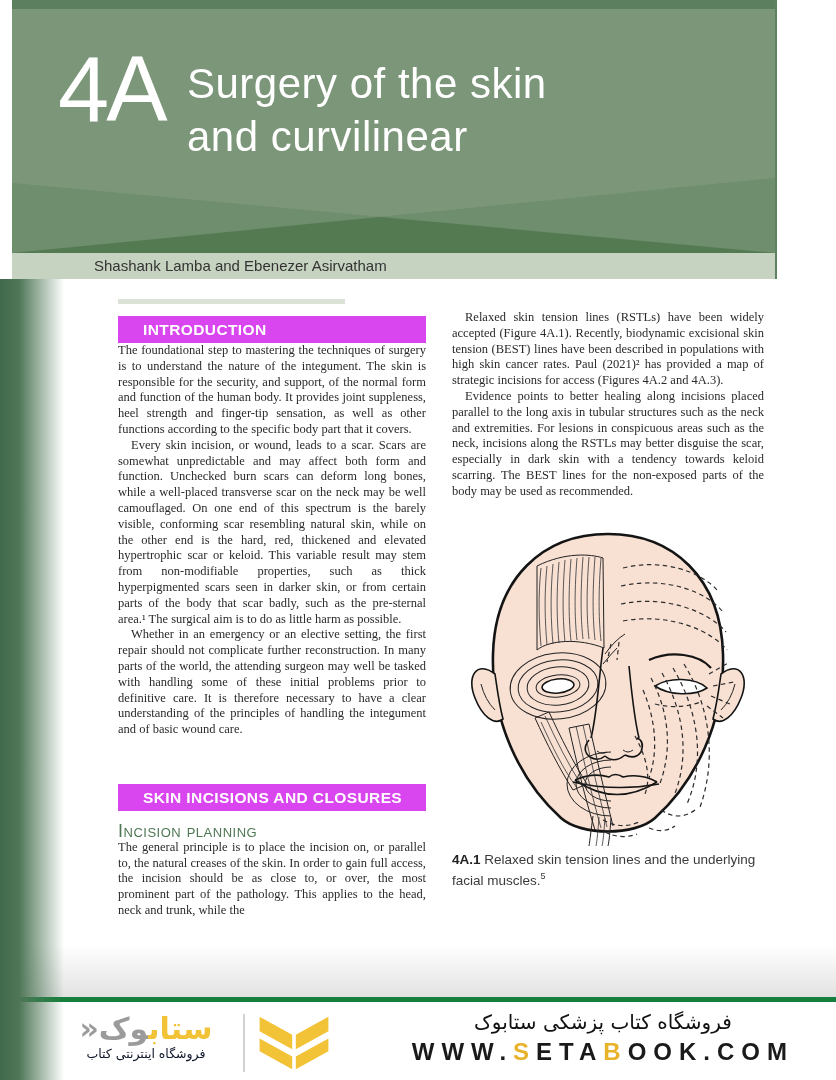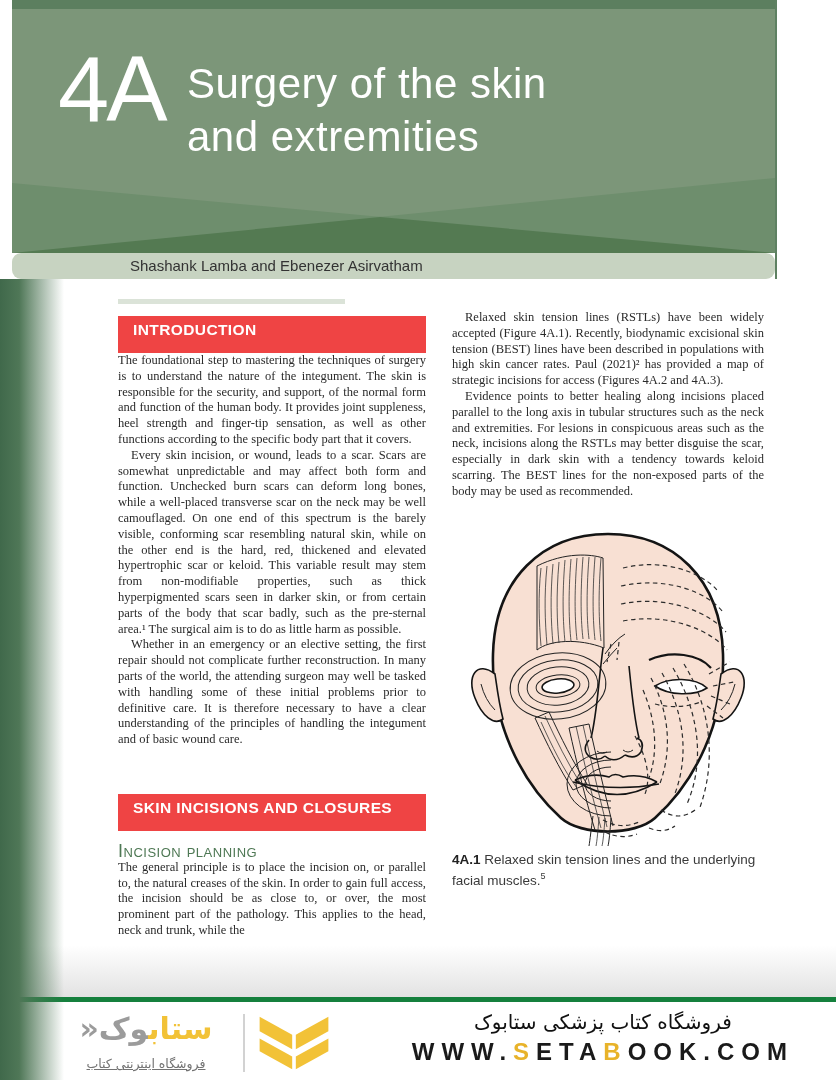--- a/index.html
+++ b/index.html
@@ -15,37 +15,37 @@
   .tri-b{background:#6E8E6D;clip-path:polygon(0px 174px,763px 244px,0px 244px);}
   .tri-c{background:#547A52;clip-path:polygon(368px 208px,763px 244px,0px 244px);}
   .chapter-number{position:absolute;left:46px;top:28px;color:#fff;
         font-family:"Liberation Sans","DejaVu Sans",sans-serif;
         font-size:92px;font-weight:400;letter-spacing:-3px;}
   .chapter-title{position:absolute;left:175px;top:48px;color:#fff;
         font-family:"Liberation Sans","DejaVu Sans",sans-serif;
         font-size:42px;font-weight:400;line-height:53px;letter-spacing:0.5px;}
   .author-band{height:26px;background:#C7D3C1;
         font-family:"Liberation Sans","DejaVu Sans",sans-serif;
-        font-size:15px;color:#333;line-height:26px;padding-left:118px;box-sizing:border-box;border-radius:9px;}
+        font-size:15px;color:#333;line-height:26px;padding-left:82px;box-sizing:border-box;}
 
   
   .left-bar{position:absolute;left:0;top:279px;width:64px;height:801px;z-index:5;
         background:linear-gradient(90deg,#40694B 0%,#4F7757 30%,rgba(255,255,255,0) 100%);}
 
   
   .col{position:absolute;z-index:1;color:#2A2A2A;font-size:12.5px;line-height:15.8px;}
   .col p{margin:0;text-align:justify;}
   .indent{text-indent:13px;}
   .col-left{left:118px;top:299px;width:308px;}
   .col-right{left:452px;top:310px;width:312px;}
   .faint-strip{width:227px;height:5px;background:#DBE3D8;}
-  .section-bar{margin-top:12px;height:37px;background:#ef4444;color:#fff;
+  .section-bar{margin-top:12px;height:27px;background:#d946ef;color:#fff;
         font-family:"Liberation Sans","DejaVu Sans",sans-serif;
         font-size:15.5px;font-weight:bold;letter-spacing:0.4px;line-height:27px;
-        padding-left:15px;box-sizing:border-box;}
+        padding-left:25px;box-sizing:border-box;}
   .bar-2{margin-top:46px;}
   .p-first{margin-top:12px;}
   .subheading{margin-top:13px;color:#4E7854;
         font-family:"Liberation Sans","DejaVu Sans",sans-serif;
         font-variant:small-caps;font-size:18px;font-weight:500;letter-spacing:0.5px;}
   .p-after-sub{margin-top:9px;}
 
   
   .fig{margin:26px 0 0 0;}
   .fig svg{display:block;margin-left:0px;}
@@ -57,21 +57,21 @@
   
   .bottom-shade{position:absolute;left:0;top:945px;width:836px;height:52px;z-index:3;
         background:linear-gradient(180deg,rgba(125,125,125,0) 0%,rgba(125,125,125,0.22) 100%);
         pointer-events:none;}
   .footer{position:absolute;left:0;top:997px;width:836px;height:83px;background:#fff;z-index:4;
         border-top:5px solid #15803d;font-family:"DejaVu Sans",sans-serif;}
   .wordmark-block{position:absolute;left:55px;top:10px;width:182px;text-align:center;}
   .wordmark{direction:rtl;font-size:30px;font-weight:bold;line-height:34px;}
   .wm-yellow{color:#F2C237;}
   .wm-gray{color:#9B9B9B;}
-  .wordmark-sub{font-size:12.5px;color:#737373;margin-top:10px;text-decoration:underline;}
+  .wordmark-sub{font-size:12.5px;color:#0f172a;margin-top:0;}
   .footer-divider{position:absolute;left:243px;top:12px;width:2px;height:58px;background:#D2D2D2;}
   .chevron-logo{position:absolute;left:256px;top:10px;}
   .footer-right{position:absolute;right:42px;top:6px;text-align:center;}
   .shop-title{direction:rtl;font-size:20px;color:#111;line-height:28px;}
   .site-url{margin-top:2px;font-family:"Liberation Sans","DejaVu Sans",sans-serif;
         font-size:24px;font-weight:bold;color:#1A1A1A;letter-spacing:7px;}
   .u-yellow{color:#E8B32A;}
 
   
   .ln{fill:none;stroke:#222;stroke-width:1;}
@@ -86,21 +86,21 @@
 
   <div class="header-wrap">
     <div class="top-strip"></div>
     <div class="chapter-header">
       <div class="tri tri-a"></div>
       <div class="tri tri-b"></div>
       <div class="tri tri-c"></div>
       <div class="chapter-number">4A</div>
       <div class="chapter-title">
         <div>Surgery of the skin</div>
-        <div>and extremities</div>
+        <div>and curvilinear</div>
       </div>
     </div>
     <div class="author-band">Shashank Lamba and Ebenezer Asirvatham</div>
   </div>
 
   <div class="left-bar"></div>
 
   <div class="col col-left">
     <div class="faint-strip"></div>
     <div class="section-bar">INTRODUCTION</div>

